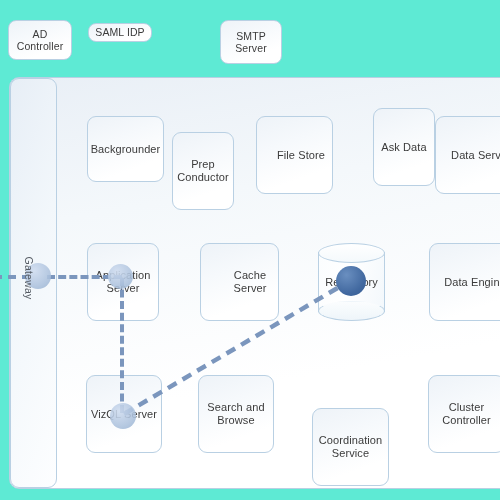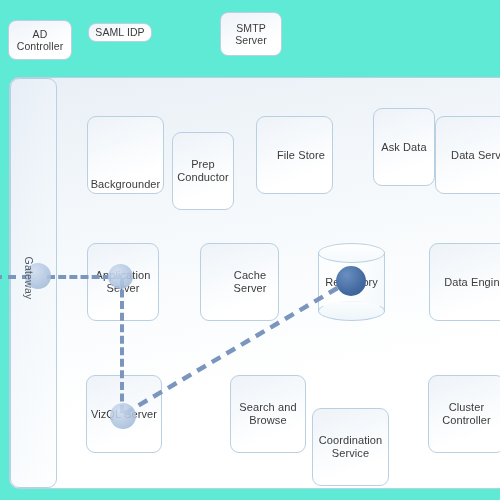--- a/index.html
+++ b/index.html
@@ -175,31 +175,31 @@
 
   <div class="node ext" style="left:8px; top:20px; width:64px; height:40px;">
     <span class="lbl">AD
 Controller</span>
   </div>
 
   <div class="node ext" style="left:88px; top:23px; width:64px; height:19px;">
     <span class="lbl">SAML IDP</span>
   </div>
 
-  <div class="node ext" style="left:220px; top:12px; width:62px; height:44px;">
+  <div class="node ext" style="left:220px; top:20px; width:62px; height:44px;">
     <span class="lbl">SMTP
 Server</span>
   </div>
 
   <div id="cluster"></div>
 
   <div id="gateway-lane"></div>
   <div id="gateway-label">Gateway</div>
 
-  <div class="node" style="left:87px; top:116px; width:77px; height:78px;align-items:flex-end;">
+  <div class="node" style="left:87px; top:116px; width:77px; height:66px;">
     <span class="lbl">Backgrounder</span>
   </div>
 
   <div class="node" style="left:172px; top:116px; width:62px; height:78px;margin-top:16px;">
     <span class="lbl">Prep
 Conductor</span>
   </div>
 
   <div class="node" style="left:256px; top:116px; width:77px; height:78px;padding-left:16px;">
     <span class="lbl">File Store</span>
@@ -231,21 +231,21 @@
   </div>
 
   <div class="node" style="left:429px; top:243px; width:92px; height:78px;">
     <span class="lbl">Data Engine</span>
   </div>
 
   <div class="node" style="left:86px; top:375px; width:76px; height:78px;">
     <span class="lbl">VizQL Server</span>
   </div>
 
-  <div class="node" style="left:198px; top:375px; width:76px; height:78px;margin-left:32px;">
+  <div class="node" style="left:198px; top:375px; width:76px; height:78px;">
     <span class="lbl">Search and
 Browse</span>
   </div>
 
   <div class="node" style="left:312px; top:375px; width:77px; height:78px;margin-top:33px;">
     <span class="lbl">Coordination
 Service</span>
   </div>
 
   <div class="node" style="left:428px; top:375px; width:77px; height:78px;">

